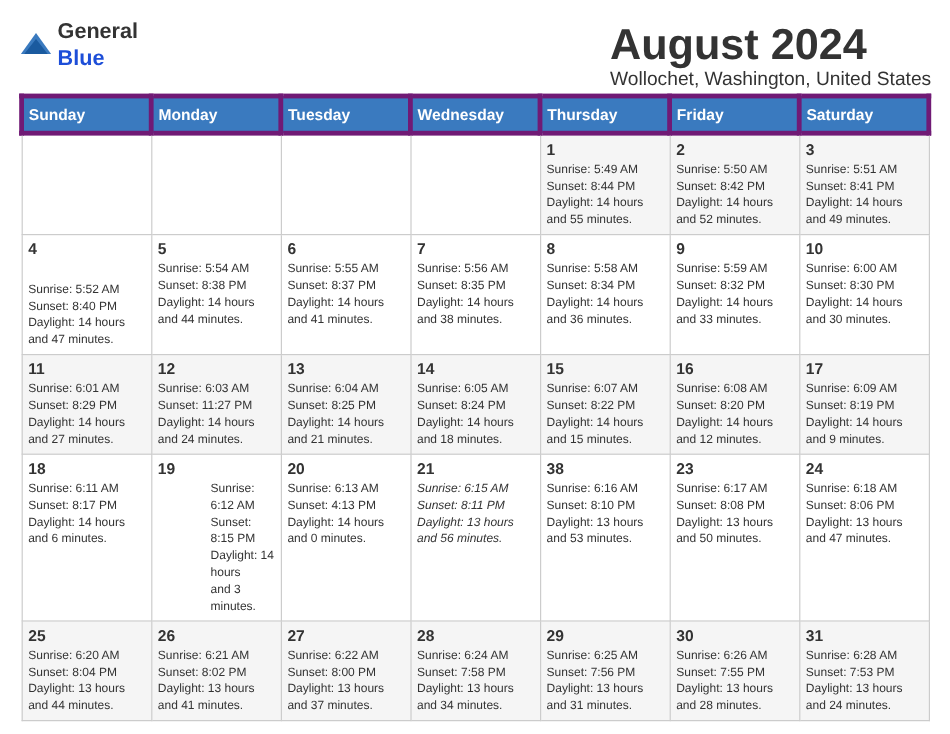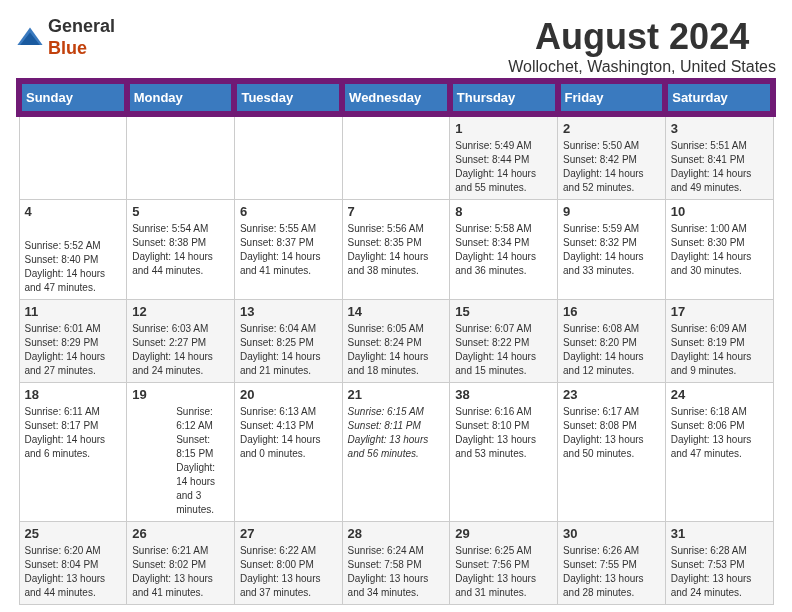--- a/index.html
+++ b/index.html
@@ -22,29 +22,29 @@
     }
     .logo-text {
       font-size: 18px;
       font-weight: bold;
       line-height: 1.2;
     }
     .logo-text .general {
       color: #333;
     }
     .logo-text .blue {
-      color: #c2410c;
+      color: #1d4ed8;
     }
     .logo-icon {
       width: 28px;
       height: 28px;
       margin-right: 4px;
     }
     .title-area {
-      text-align: center;
+      text-align: left;
     }
     .month-title {
       font-size: 36px;
       font-weight: bold;
       color: #333;
     }
     .location-title {
       font-size: 16px;
       color: #333;
     }
@@ -52,21 +52,21 @@
       width: 100%;
       border-collapse: collapse;
       border: 1px solid #ccc;
     }
     .calendar th {
       background-color: #3a7abf;
       color: #fff;
       padding: 6px 4px;
       font-size: 13px;
       font-weight: bold;
-      border: 6px solid #701a75;
+      border: 4px solid #701a75;
       text-align: left;
     }
     .calendar td {
       border: 1px solid #ccc;
       vertical-align: top;
       padding: 4px 5px;
       font-size: 11px;
       color: #333;
       width: calc(100% / 7);
       min-height: 80px;
@@ -196,38 +196,38 @@
         </td>
         <td>
           <span class="day-number">9</span>
           <div class="day-info" style="white-space: pre-line;">Sunrise: 5:59 AM
 Sunset: 8:32 PM
 Daylight: 14 hours
 and 33 minutes.</div>
         </td>
         <td>
           <span class="day-number">10</span>
-          <div class="day-info" style="white-space: pre-line;">Sunrise: 1:00 AM
+          <div class="day-info" style="white-space: pre-line;">Sunrise: 6:00 AM
 Sunset: 8:30 PM
 Daylight: 14 hours
 and 30 minutes.</div>
         </td>
       </tr>
       <tr>
         <td>
           <span class="day-number">11</span>
           <div class="day-info" style="white-space: pre-line;">Sunrise: 6:01 AM
 Sunset: 8:29 PM
 Daylight: 14 hours
 and 27 minutes.</div>
         </td>
         <td>
           <span class="day-number">12</span>
           <div class="day-info" style="white-space: pre-line;">Sunrise: 6:03 AM
-Sunset: 2:27 PM
+Sunset: 11:27 PM
 Daylight: 14 hours
 and 24 minutes.</div>
         </td>
         <td>
           <span class="day-number">13</span>
           <div class="day-info" style="white-space: pre-line;">Sunrise: 6:04 AM
 Sunset: 8:25 PM
 Daylight: 14 hours
 and 21 minutes.</div>
         </td>

